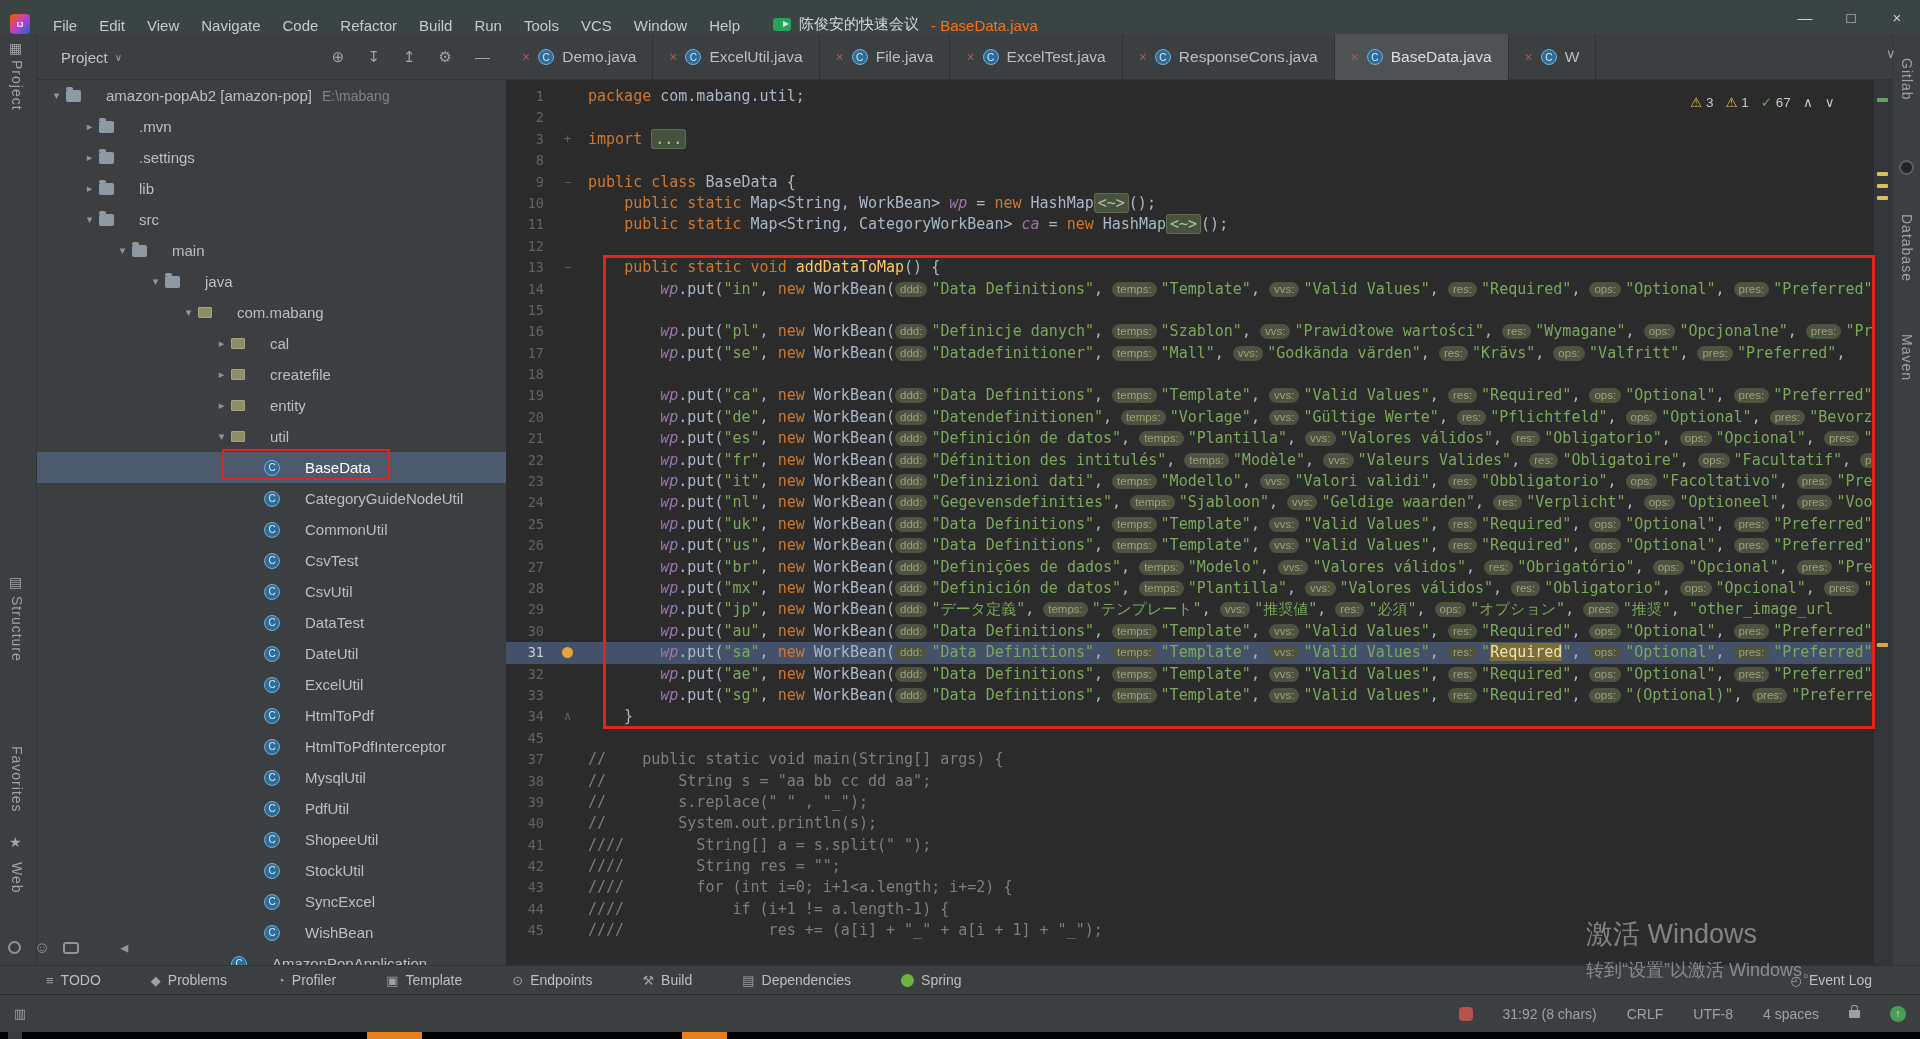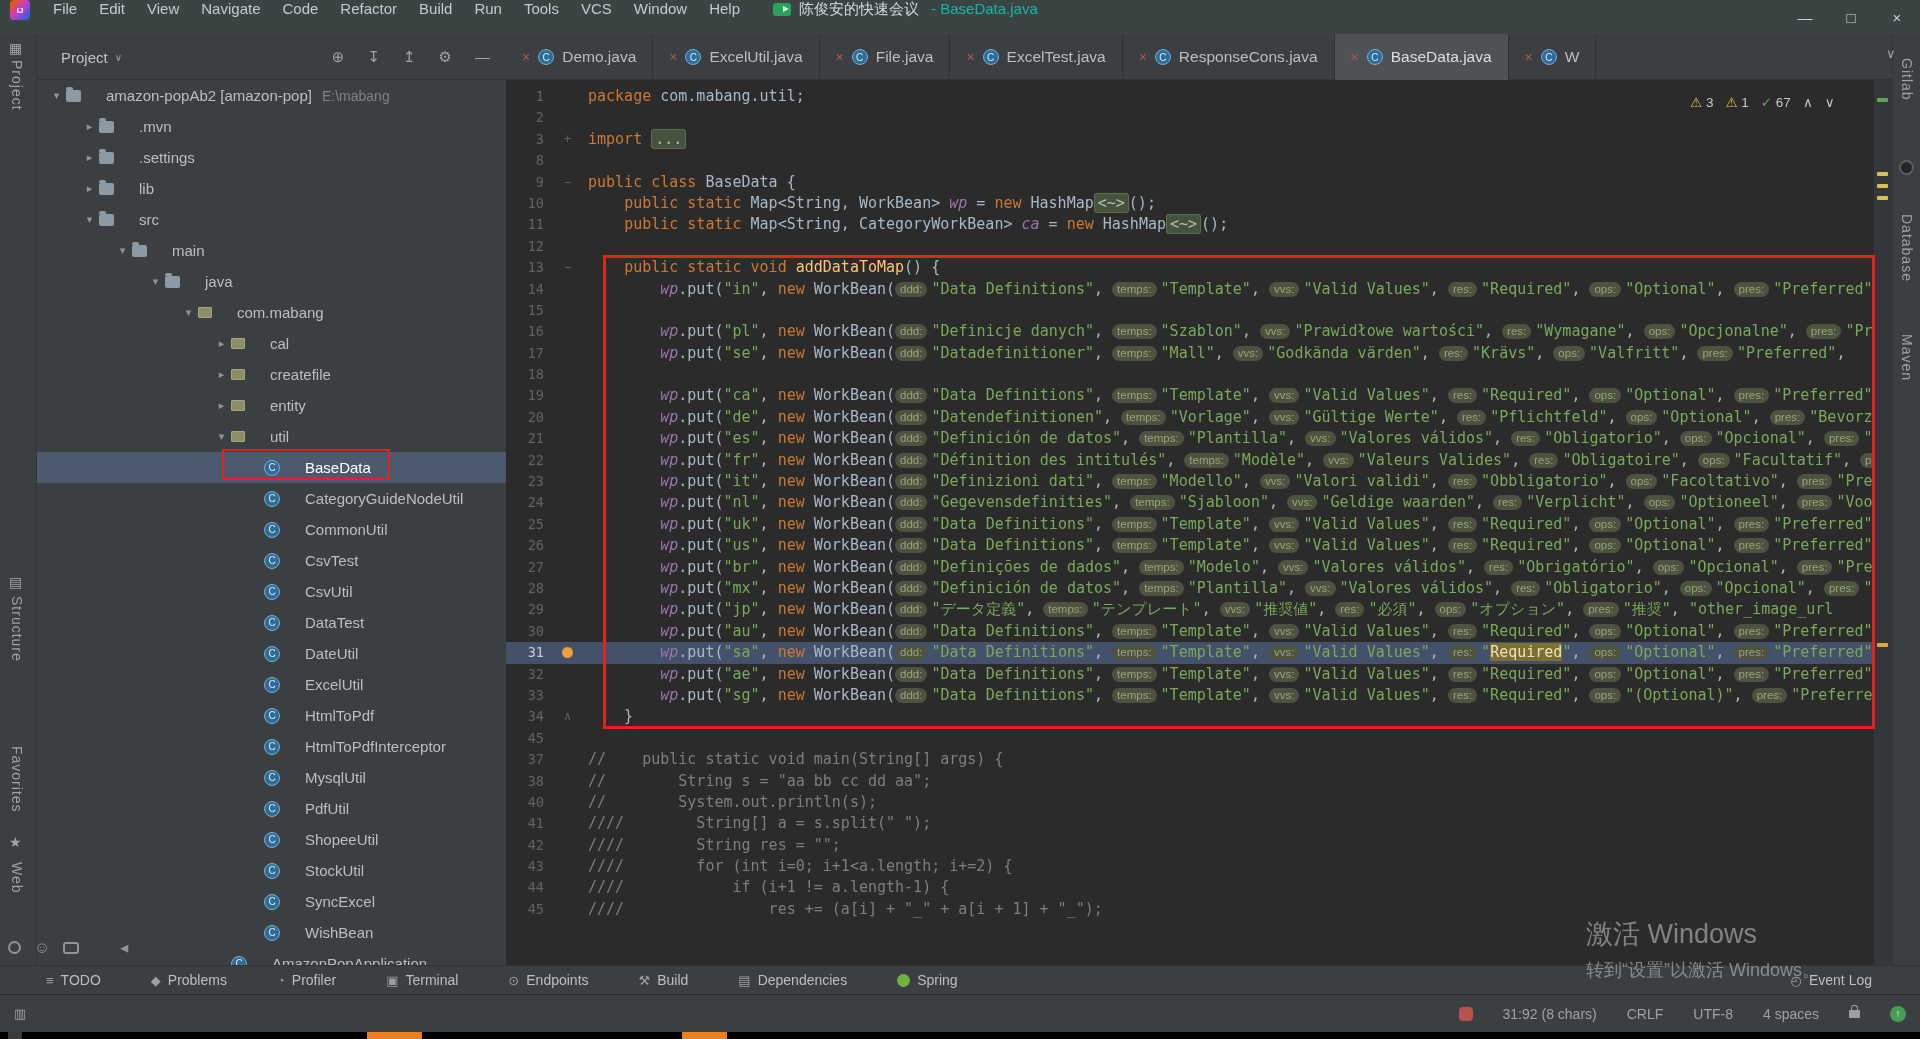--- a/index.html
+++ b/index.html
@@ -2,30 +2,30 @@
 <html><head>
 <meta charset="utf-8">
 <style>
   *{margin:0;padding:0;box-sizing:border-box}
   html,body{width:1920px;height:1039px;overflow:hidden;background:#050505;
     font-family:"Liberation Sans","DejaVu Sans",sans-serif;-webkit-font-smoothing:antialiased}
   #app{position:absolute;inset:0}
 
   
   .titlebar{position:absolute;left:0;top:0;width:1920px;height:34px;background:#3a4443;
-    display:flex;align-items:flex-start;color:#c7cacc;font-size:15px;z-index:10}
+    display:flex;align-items:flex-end;color:#c7cacc;font-size:15px;z-index:10}
   .logo{width:20px;height:20px;border-radius:4px;margin:0 12px 0 10px;flex:none;
     background:linear-gradient(135deg,#e8590c 10%,#c43bd1 50%,#2a63d4 90%);
     color:#fff;font-size:8px;font-weight:bold;display:flex;align-items:center;justify-content:center}
   .menu{padding:0 11px;cursor:default}
   .meeting{display:flex;align-items:center;gap:8px;margin-left:22px;color:#d5d8da}
   .cam{width:18px;height:13px;background:#27a35c;border-radius:3px;position:relative;flex:none}
   .cam::after{content:"";position:absolute;right:2px;top:3px;border-left:6px solid #d9f3e4;
     border-top:3.5px solid transparent;border-bottom:3.5px solid transparent}
-  .doc-title{margin-left:12px;color:#14b8a6}
+  .doc-title{margin-left:12px;color:#f97316}
   .win-controls{margin-left:auto;display:flex}
   .win-btn{width:46px;height:34px;display:flex;align-items:center;justify-content:center;font-size:15px;color:#cfd2d4}
 
   
   .row2{position:absolute;left:0;top:34px;width:1920px;height:46px;background:#3c3f41;border-bottom:1px solid #313335}
   .proj-toolbar{position:absolute;left:37px;top:34px;width:469px;height:46px;display:flex;
     align-items:center;color:#bfc3c5;font-size:15px;padding:0 16px 0 24px}
   .proj-label{display:flex;align-items:center;gap:7px}
   .ddown{font-size:10px;color:#9fa3a5}
   .tb-icons{margin-left:auto;display:flex;gap:23px;color:#9fa3a5;font-size:15px}
@@ -532,20 +532,25 @@
           <span class="gut">37</span>
           <span class="foldc"></span>
           <span class="codet"><span class="c">//    public static void main(String[] args) {</span></span>
         </div>
         <div class="crow">
           <span class="gut">38</span>
           <span class="foldc"></span>
           <span class="codet"><span class="c">//        String s = "aa bb cc dd aa";</span></span>
         </div>
         <div class="crow">
+          <span class="gut">39</span>
+          <span class="foldc"></span>
+          <span class="codet"><span class="c">//        s.replace(" " , "_");</span></span>
+        </div>
+        <div class="crow">
           <span class="gut">40</span>
           <span class="foldc"></span>
           <span class="codet"><span class="c">//        System.out.println(s);</span></span>
         </div>
         <div class="crow">
           <span class="gut">41</span>
           <span class="foldc"></span>
           <span class="codet"><span class="c">////        String[] a = s.split(" ");</span></span>
         </div>
         <div class="crow">
@@ -605,21 +610,21 @@
         <div class="bbtn">
           <span class="bicon">◆</span>
           <span>Problems</span>
         </div>
         <div class="bbtn">
           <span class="bicon">◔</span>
           <span>Profiler</span>
         </div>
         <div class="bbtn">
           <span class="bicon">▣</span>
-          <span>Terminal</span>
+          <span>Template</span>
         </div>
         <div class="bbtn">
           <span class="bicon">⊙</span>
           <span>Endpoints</span>
         </div>
         <div class="bbtn">
           <span class="bicon">⚒</span>
           <span>Build</span>
         </div>
         <div class="bbtn">

